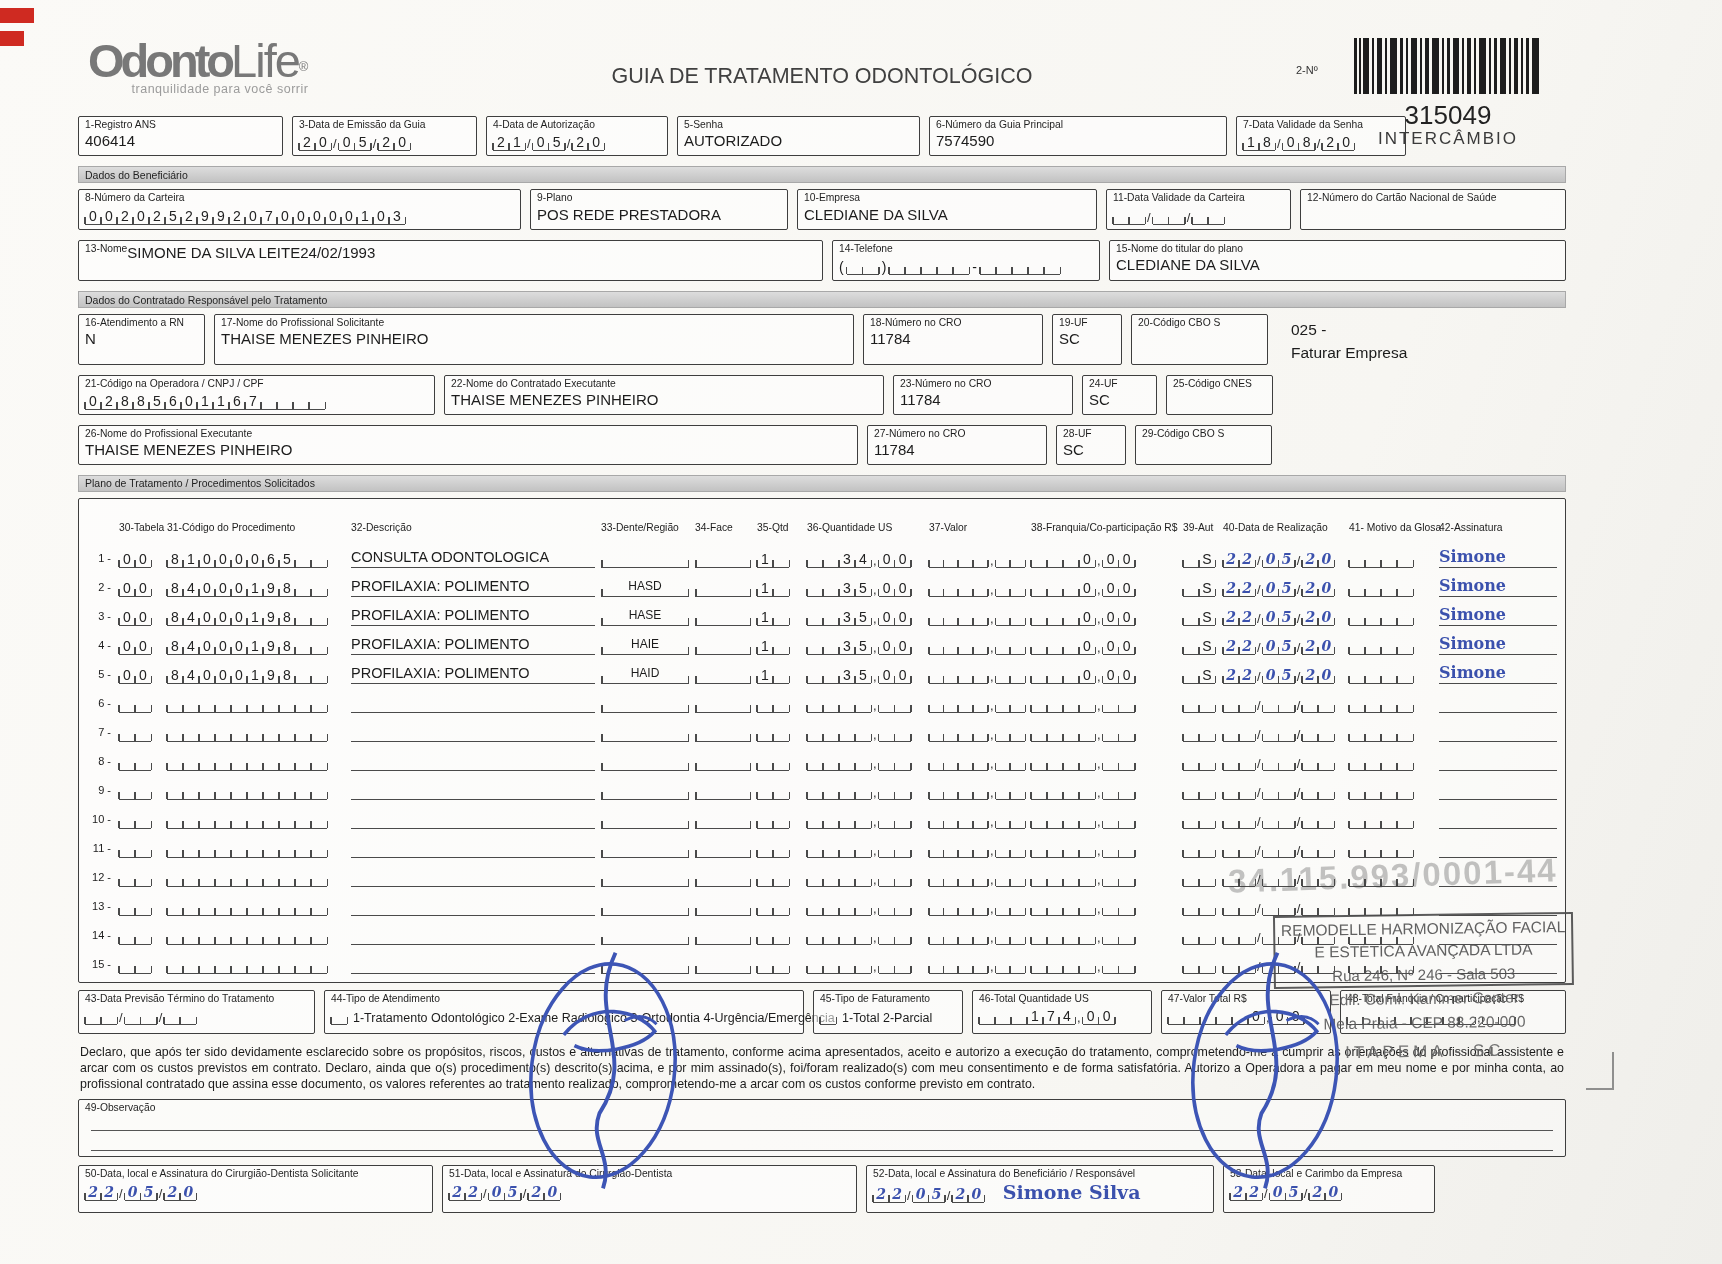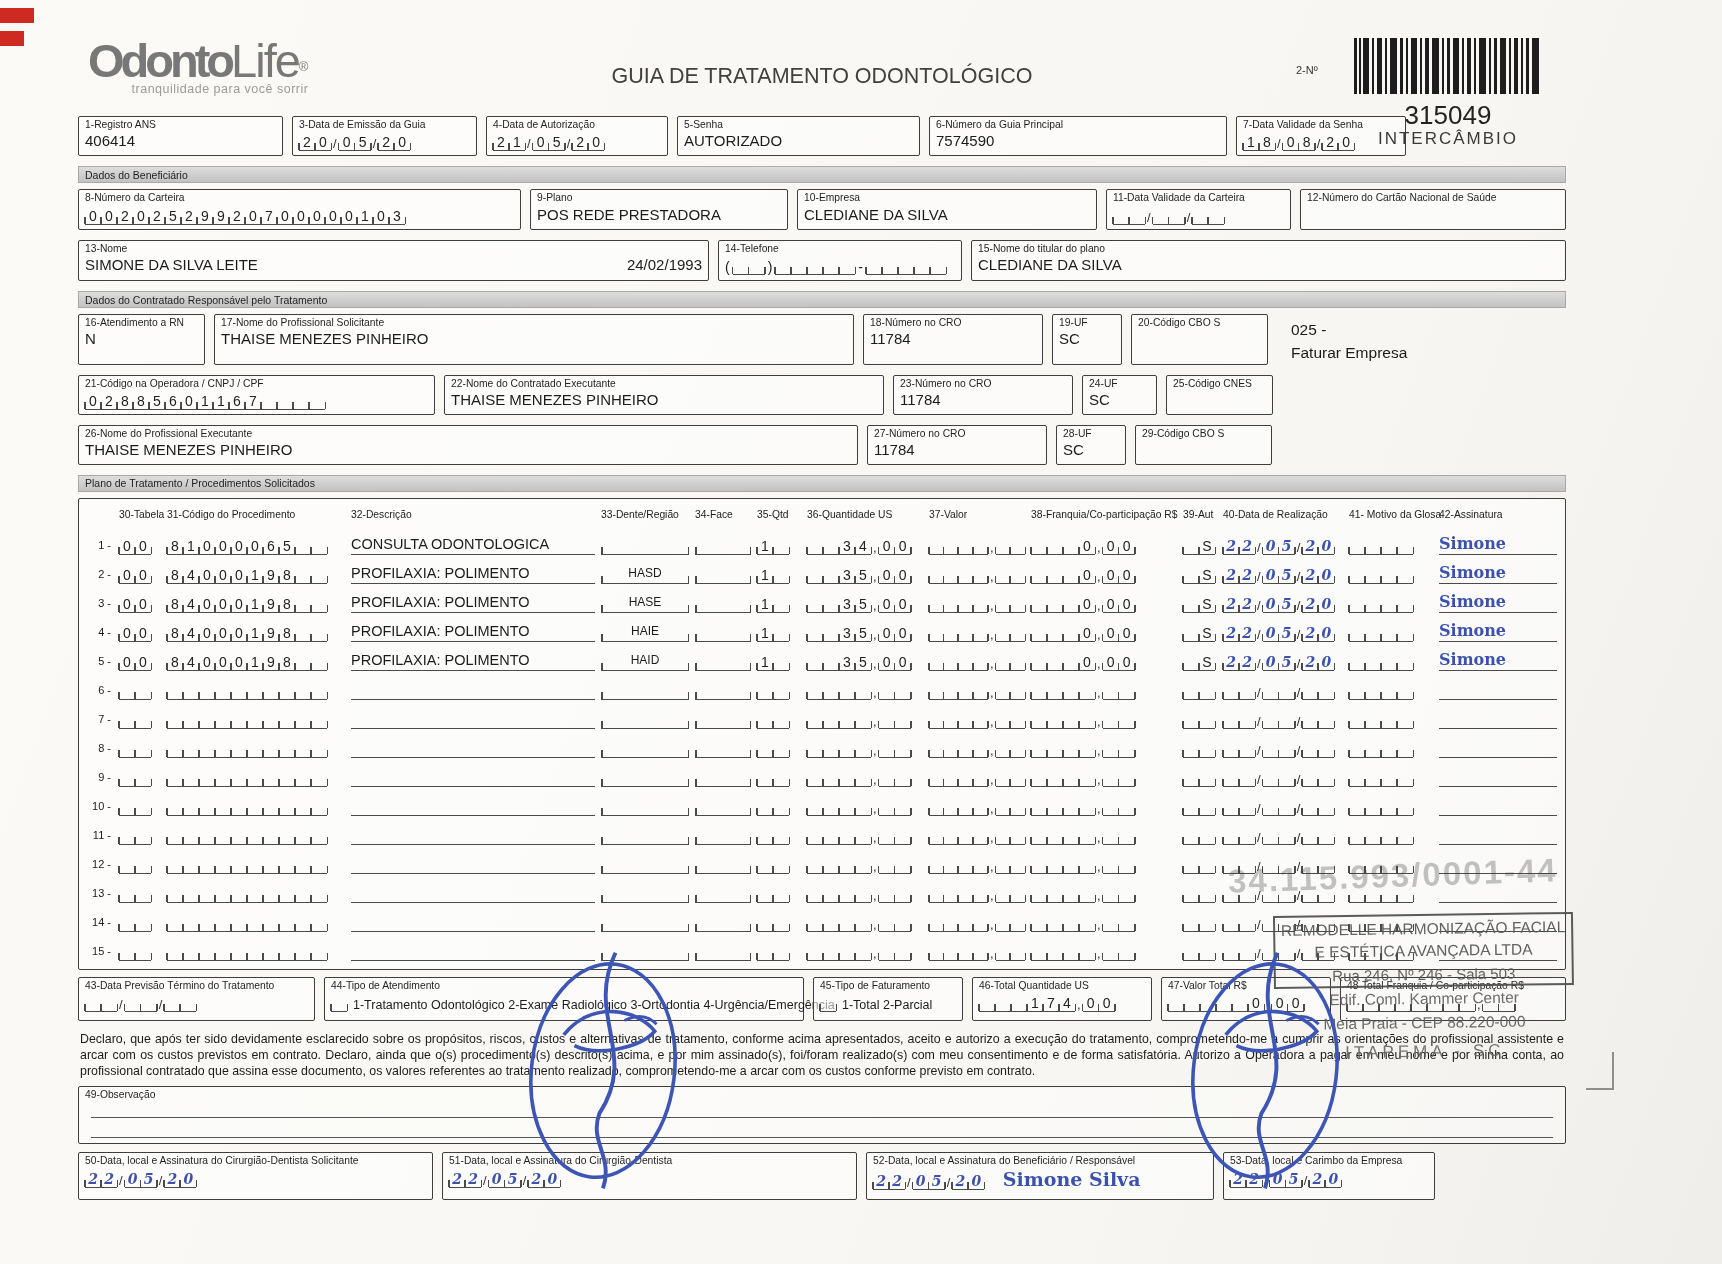--- a/index.html
+++ b/index.html
@@ -39,21 +39,21 @@
   .comb .sep{font-size:13px;line-height:15px;padding:0 2px;color:#333}
   .hw{color:#3b51ad !important;font-family:"DejaVu Serif",serif;font-style:italic;font-weight:bold}
   .cursive{color:#3b51ad;font-family:"DejaVu Serif",serif;font-weight:bold}
 
   .tickline{position:relative;border-bottom:1.5px solid #4a4a4a;height:19px;font-size:12px;text-align:center;line-height:18px}
   .tickline::before{content:"";position:absolute;left:0;bottom:0;width:1.5px;height:7px;background:#4a4a4a}
   .tickline::after{content:"";position:absolute;right:0;bottom:0;width:1.5px;height:7px;background:#4a4a4a}
   .plainline{border-bottom:1.5px solid #4a4a4a;height:19px;font-size:14.5px;line-height:18px;white-space:nowrap;overflow:visible}
 
   
-  .tablebox{border:1.6px solid #3e3e3e;border-radius:2px;padding:8px 8px 8px;background:rgba(255,255,255,.55)}
+  .tablebox{border:1.6px solid #3e3e3e;border-radius:2px;padding:21px 8px 8px;background:rgba(255,255,255,.55)}
   .tgrid{display:grid;grid-template-columns:26px 42px 178px 244px 88px 56px 44px 116px 96px 146px 34px 120px 84px 1fr;
          column-gap:6px;align-items:end}
   .thead{margin:2px 0 6px}
   .thead div{font-size:10.3px;white-space:nowrap;overflow:visible}
   .trow{height:29px}
   .trow .rn{font-size:11px;text-align:right;padding-right:2px;line-height:20px}
   .trow .desc{font-size:14.5px}
   .assin{font-size:16px}
 
   
@@ -231,28 +231,28 @@
           <span class="c"></span>
           <span class="c ge"></span>
         </span>
     </div>
     <div class="fbox" style="flex:1">
       <span class="flabel">12-Número do Cartão Nacional de Saúde</span>
       <div class="fval"></div>
     </div>
   </div>
   <div class="frow">
-    <div class="fbox" style="width:631px;display:flex;flex-direction:column">
+    <div class="fbox" style="width:745px;display:flex;flex-direction:row">
       <span class="flabel">13-Nome</span>
       <div class="fval" style="display:flex;justify-content:space-between">
         <span>SIMONE DA SILVA LEITE</span>
         <span>24/02/1993</span>
       </div>
     </div>
-    <div class="fbox" style="width:244px">
+    <div class="fbox" style="width:268px">
       <span class="flabel">14-Telefone</span>
       <span style="display:inline-flex;align-items:flex-end;gap:3px">
         <span style="font-size:14px">(</span>
           <span class="comb">
             <span class="c"></span>
             <span class="c ge"></span>
           </span>
           <span style="font-size:14px">)</span>
         <span class="comb">
             <span class="c"></span>

